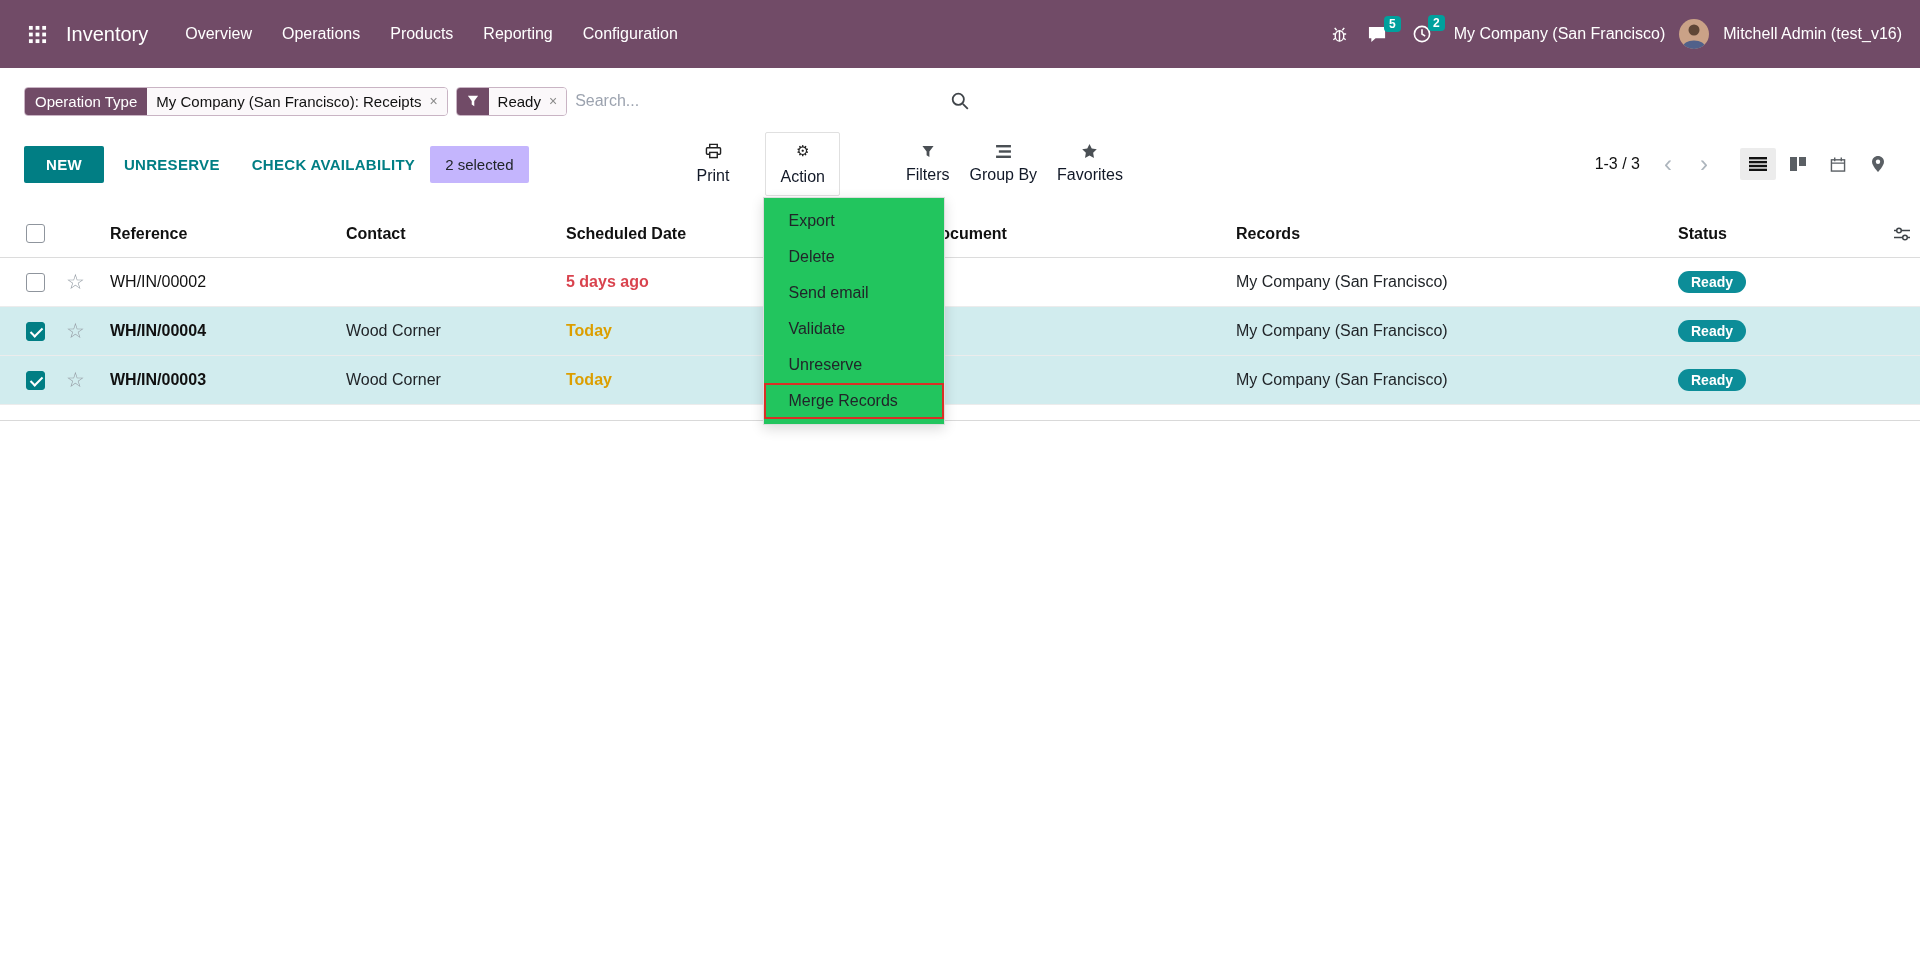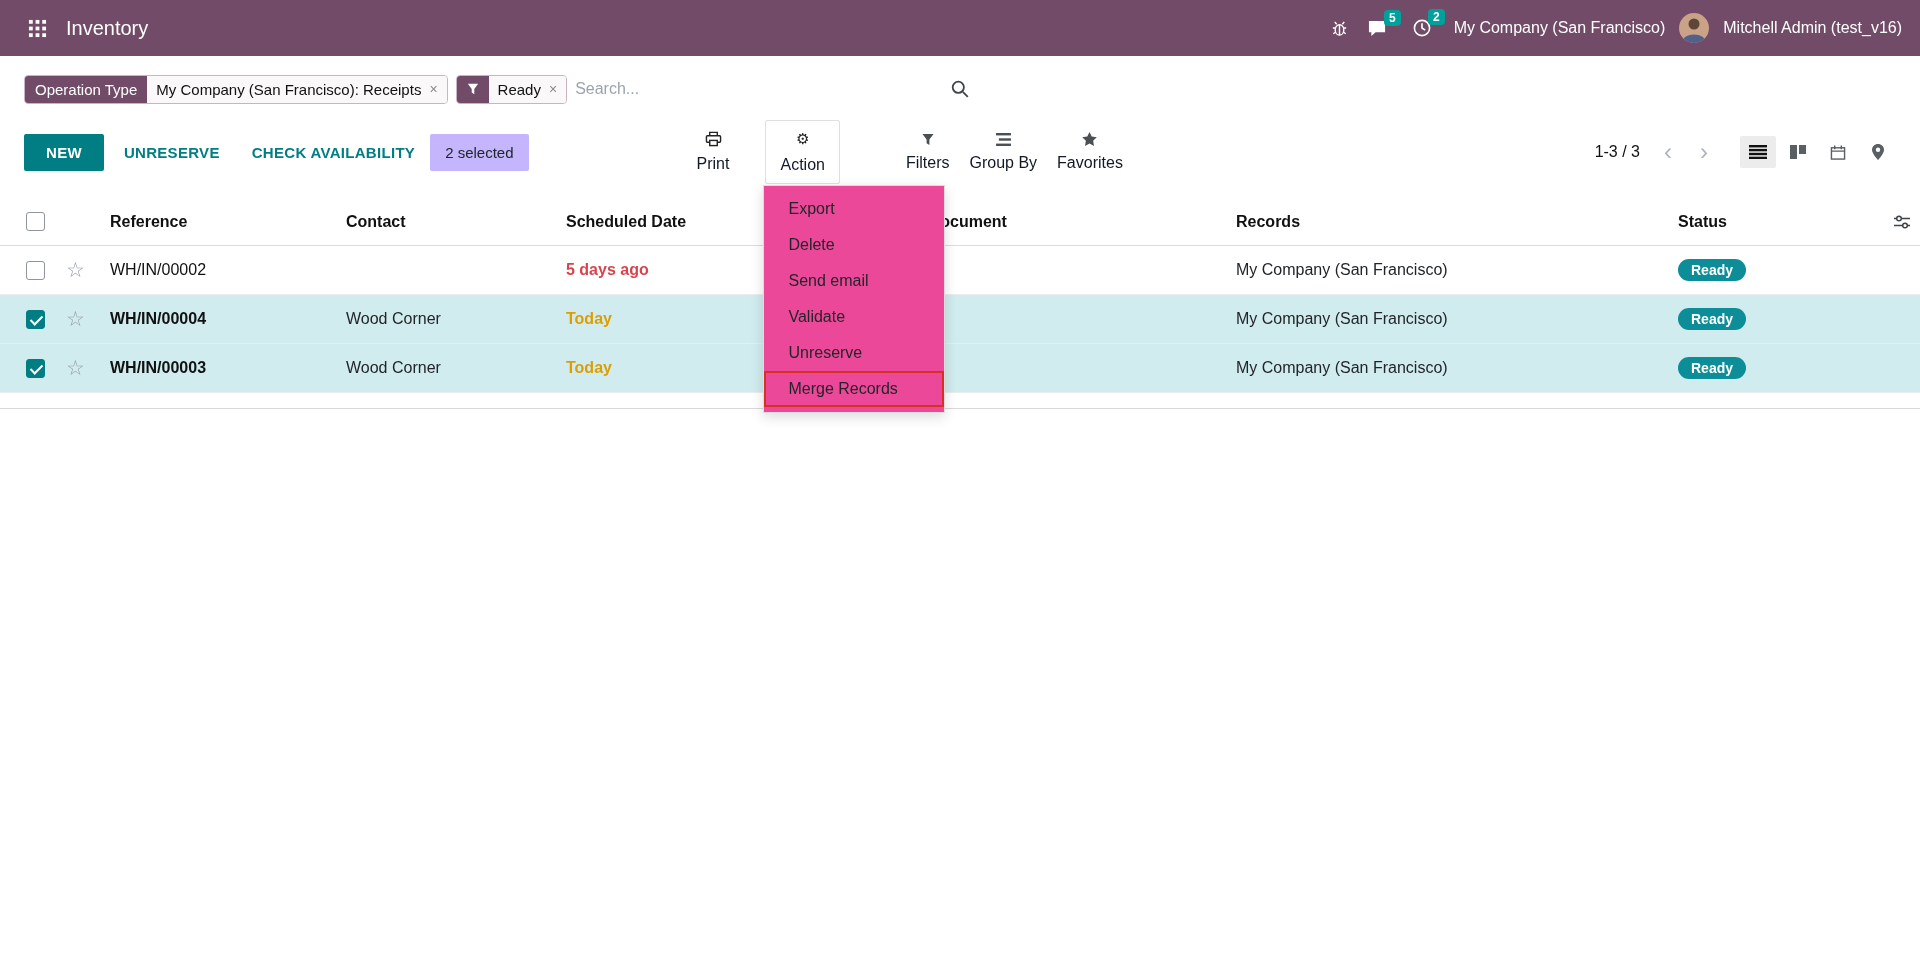--- a/index.html
+++ b/index.html
@@ -1,19 +1,19 @@
 <!DOCTYPE html>
 <html><head>
 <meta charset="utf-8">
 <style>
   * { margin:0; padding:0; box-sizing:border-box; }
   html,body { width:1920px; height:961px; background:#fff; font-family:"Liberation Sans", sans-serif; color:#212529; overflow:hidden; }
 
   
-  .navbar { height:56px; background:#714B67; display:flex; align-items:center; padding:0 18px; color:#fff; }
+  .navbar { height:68px; background:#714B67; display:flex; align-items:center; padding:0 18px; color:#fff; }
   .apps-btn { width:38px; height:38px; display:flex; align-items:center; justify-content:center; cursor:pointer; }
   .brand { font-size:20px; font-weight:500; margin:0 22px 0 10px; }
   .nav-menu { display:flex; align-items:center; }
   .nav-item { font-size:16px; padding:9px 15px; border-radius:3px; cursor:pointer; color:#fff; }
   .systray { margin-left:auto; display:flex; align-items:center; gap:14px; }
   .systray-icon { position:relative; display:flex; align-items:center; cursor:pointer; padding:4px 2px; }
   .counter { position:absolute; top:-5px; right:-11px; background:#00A09D; color:#fff; font-size:12px; font-weight:700; border-radius:4px; padding:1px 5px; line-height:1.2; }
   .systray-company { font-size:16px; margin-left:6px; cursor:pointer; }
   .avatar { width:30px; height:30px; border-radius:50%; overflow:hidden; flex:0 0 30px; }
   .systray-user { font-size:16px; cursor:pointer; }
@@ -46,21 +46,21 @@
   .gear-glyph { font-size:15px; color:#222; }
   .filters-wrap { margin-left:56px; }
   .pager { margin-left:auto; display:flex; align-items:center; gap:20px; }
   .pager-range { font-size:16px; color:#111; cursor:pointer; }
   .pager-arrow { font-size:24px; color:#adb5bd; cursor:pointer; padding:0 4px; line-height:1; background:none; border:none; font-family:"Liberation Sans",sans-serif; }
   .view-switcher { display:flex; align-items:center; gap:4px; margin-left:28px; }
   .vs-btn { width:36px; height:32px; display:flex; align-items:center; justify-content:center; cursor:pointer; border-radius:2px; }
   .vs-btn.active { background:#ececec; }
 
   
-  .dropdown { position:absolute; top:calc(100% + 1px); left:-2px; width:182px; background:#ec4899; border:1px solid #ddd; box-shadow:0 4px 12px rgba(0,0,0,.14); padding:5px 0; z-index:100; }
+  .dropdown { position:absolute; top:calc(100% + 1px); left:-2px; width:182px; background:#22c55e; border:1px solid #ddd; box-shadow:0 4px 12px rgba(0,0,0,.14); padding:5px 0; z-index:100; }
   .dd-item { padding:9px 24px; font-size:16px; color:#212529; cursor:pointer; white-space:nowrap; }
   .dd-item.highlighted { box-shadow:inset 0 0 0 2px #d93025; }
 
   
   table { width:100%; border-collapse:collapse; table-layout:fixed; }
   thead th { text-align:left; font-size:16px; font-weight:700; color:#111; padding:14px 10px; border-bottom:1px solid #dcdcdc; white-space:nowrap; overflow:hidden; cursor:pointer; }
   tbody td { font-size:16px; padding:13px 10px; border-bottom:1px solid #ececec; white-space:nowrap; overflow:hidden; }
   tr.selected td { background:#d1ecee; }
   td.ref-cell { color:#111; }
   tr.selected td.ref-cell { font-weight:700; }
@@ -87,20 +87,27 @@
           <rect x="1" y="8" width="4" height="4"></rect>
           <rect x="8" y="8" width="4" height="4"></rect>
           <rect x="15" y="8" width="4" height="4"></rect>
           <rect x="1" y="15" width="4" height="4"></rect>
           <rect x="8" y="15" width="4" height="4"></rect>
           <rect x="15" y="15" width="4" height="4"></rect>
         </g>
       </svg>
   </div>
   <div class="brand">Inventory</div>
+  <div class="nav-menu">
+    <span class="nav-item">Overview</span>
+    <span class="nav-item">Operations</span>
+    <span class="nav-item">Products</span>
+    <span class="nav-item">Reporting</span>
+    <span class="nav-item">Configuration</span>
+  </div>
   <div class="systray">
     <div class="systray-icon">
       <svg width="19" height="19" viewBox="0 0 20 20" fill="none" stroke="#fff" stroke-width="1.5">
           <ellipse cx="10" cy="11.5" rx="4.5" ry="5.5"></ellipse>
           <path d="M7 5.5l-2-2.5M13 5.5l2-2.5M3 9.5h3M14 9.5h3M3.5 15.5l2.5-1.8M16.5 15.5l-2.5-1.8M10 6v11"></path>
         </svg>
     </div>
     <div class="systray-icon">
       <svg width="21" height="19" viewBox="0 0 22 20">
           <path d="M2 2h17v12H9l-4.5 4v-4H2z" fill="#fff"></path>

